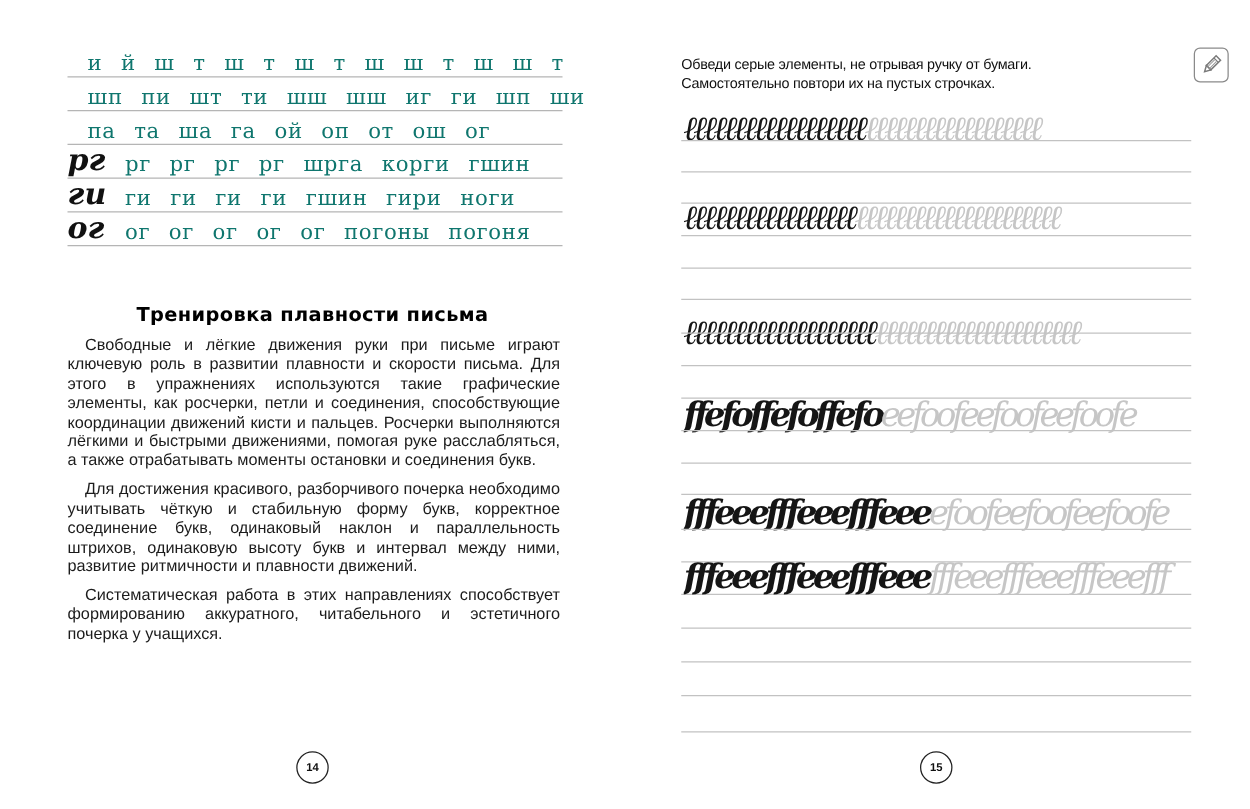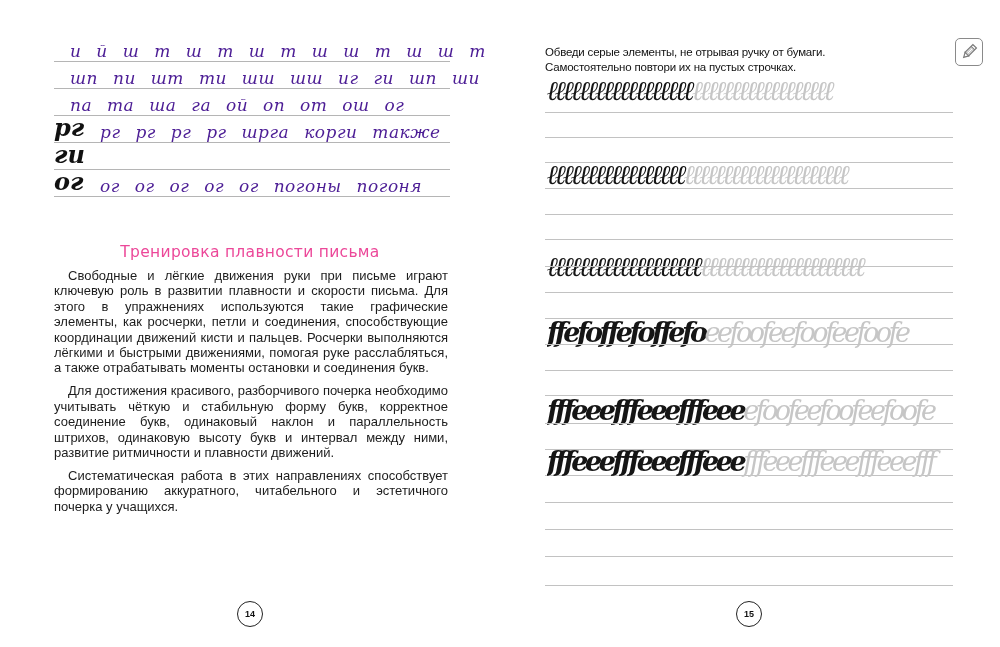--- a/index.html
+++ b/index.html
@@ -12,29 +12,29 @@
   .page-right { left: 500px; width: 500px; }
 
   
   .lrow { position: absolute; left: 54px; width: 396px; height: 27px; }
   .lrow .line { position: absolute; left: 0; right: 0; bottom: 0; height: 1px; background: #b5b5b5; }
   .lrow .sample {
     position: absolute; left: 0; bottom: 1px; font-family: "DejaVu Serif", serif; font-style: italic;
     font-size: 24px; color: #111; font-weight: bold; width: 26px;
   }
   .lrow .trace {
-    position: absolute; left: 16px; right: 0; bottom: 1px; font-family: "DejaVu Serif", serif; font-style: italic;
-    font-size: 17px; color: #4c1d95; white-space: nowrap; letter-spacing: 0.5px; word-spacing: 9px;
+    position: absolute; left: 16px; right: 0; bottom: 1px; font-family: "DejaVu Serif", serif; 
+    font-size: 17px; color: #0f766e; white-space: nowrap; letter-spacing: 0.5px; word-spacing: 9px;
   }
   .lrow.has-sample .trace { left: 46px; }
 
   .title {
     position: absolute; left: 40px; width: 420px; top: 243px; text-align: center;
-    font-family: "DejaVu Sans", sans-serif; font-weight: normal; font-size: 15.5px; letter-spacing: 0.3px;
-    color: #ec4899;
+    font-family: "DejaVu Sans", sans-serif; font-weight: bold; font-size: 15.5px; letter-spacing: 0.3px;
+    color: #000000;
   }
   .body-text {
     position: absolute; left: 54px; width: 394px; font-family: "Liberation Sans", sans-serif;
     font-size: 13px; line-height: 15.4px; color: #1c1c1c; text-align: justify;
   }
   .body-text p { margin: 0 0 7.5px 0; text-indent: 14px; hyphens: auto; }
 
   .page-num {
     position: absolute; top: 601px; width: 24px; height: 24px; border: 1.3px solid #222; border-radius: 50%;
     font-family: Liberation Sans, sans-serif; font-weight: bold; font-size: 9px; display: flex;
@@ -70,25 +70,26 @@
   <div class="lrow" style="top:62px">
     <span class="trace">шп пи шт ти шш шш иг ги шп ши</span>
     <div class="line"></div>
   </div>
   <div class="lrow" style="top:89px">
     <span class="trace">па та ша га ой оп от ош ог</span>
     <div class="line"></div>
   </div>
   <div class="lrow has-sample" style="top:116px">
     <span class="sample">рг</span>
-    <span class="trace">рг рг рг рг шрга корги также</span>
+    <span class="trace">рг рг рг рг шрга корги гшин</span>
     <div class="line"></div>
   </div>
   <div class="lrow has-sample" style="top:143px">
     <span class="sample">ги</span>
+    <span class="trace">ги ги ги ги гшин гири ноги</span>
     <div class="line"></div>
   </div>
   <div class="lrow has-sample" style="top:170px">
     <span class="sample">ог</span>
     <span class="trace">ог ог ог ог ог погоны погоня</span>
     <div class="line"></div>
   </div>
 
   <div class="title">Тренировка плавности письма</div>
 
@@ -112,21 +113,21 @@
       <g transform="rotate(45 9 9)">
         <rect x="6.5" y="1" width="5" height="11" fill="#fff" stroke="#7a7a7a" stroke-width="1.2"></rect>
         <line x1="6.5" y1="3.5" x2="11.5" y2="3.5" stroke="#7a7a7a" stroke-width="1"></line>
         <polygon points="6.5,12 11.5,12 9,16.5" fill="#fff" stroke="#7a7a7a" stroke-width="1.2"></polygon>
         <line x1="8" y1="4" x2="8" y2="12" stroke="#9a9a9a" stroke-width="0.8"></line>
         <line x1="10" y1="4" x2="10" y2="12" stroke="#9a9a9a" stroke-width="0.8"></line>
       </g>
     </svg>
   </div>
 
-  <div class="pattern" style="top:76px">
+  <div class="pattern" style="top:89px">
     <span class="dark">ℓℓℓℓℓℓℓℓℓℓℓℓℓℓℓℓℓℓ</span><span class="grey">ℓℓℓℓℓℓℓℓℓℓℓℓℓℓℓℓℓℓ</span>
   </div>
   <div class="rline" style="top:112px"></div>
   <div class="rline" style="top:137px"></div>
   <div class="rline" style="top:162px"></div>
 
   <div class="pattern" style="top:160px">
     <span class="dark">ℓℓℓℓℓℓℓℓℓℓℓℓℓℓℓℓℓ</span><span class="grey">ℓℓℓℓℓℓℓℓℓℓℓℓℓℓℓℓℓℓℓℓℓ</span>
   </div>
   <div class="rline" style="top:188px"></div>

